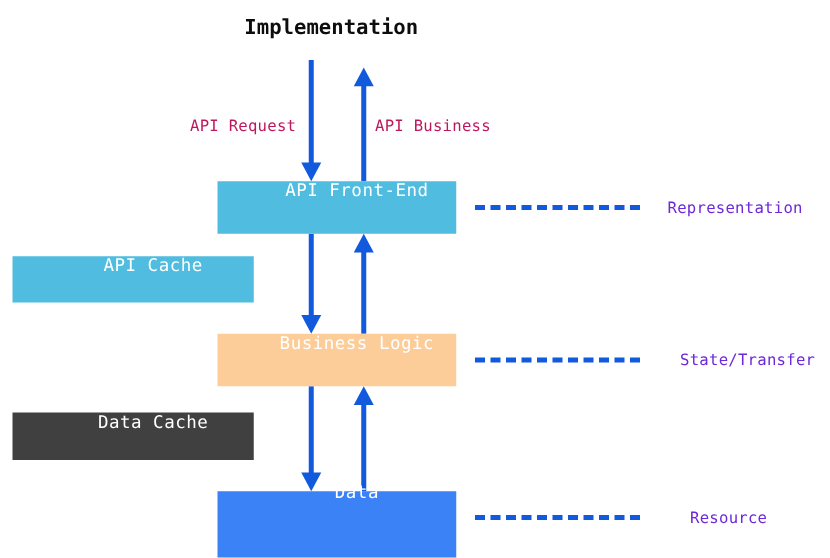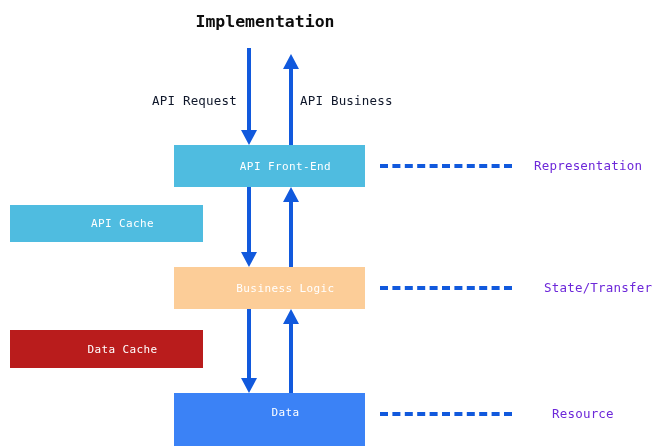--- a/index.html
+++ b/index.html
@@ -36,35 +36,34 @@
     letter-spacing: 0px;
     white-space: pre;
   }
   
   .title > span { position: relative; left: -67px; }
 
   
   .box {
     position: absolute;
     display: flex;
-    align-items: center;
     justify-content: center;
     font-family: "DejaVu Sans Mono", "Liberation Mono", monospace;
-    font-size: 11px;
+    font-size: 14px;
     color: #ffffff;
     white-space: pre;
     letter-spacing: 0.4px;
     box-sizing: border-box;
     z-index: 3;
     padding-left: 32px;
   }
   .box-api-frontend  { left:174px; top:145px; width:191px; height:42px; background:#4fbce0; }
   .box-api-cache     { left:10px;  top:205px; width:193px; height:37px; background:#4fbce0; }
   .box-business      { left:174px; top:267px; width:191px; height:42px; background:#fccd98; }
-  .box-data-cache    { left:10px;  top:330px; width:193px; height:38px; background:#b91c1c; }
+  .box-data-cache    { left:10px;  top:330px; width:193px; height:38px; background:#404040; }
   .box-job-system    { left:337px; top:331px; width:192px; height:37px; background:#ccc9ce; }
   .box-data          { left:174px; top:393px; width:191px; height:53px; background:#3b82f6; }
   .box-data > span   { position:relative; top:-7px; }
 
   
   .arrow-line {
     position: absolute;
     width: 4px;
     background: #1159dd;
     z-index: 2;
@@ -105,21 +104,21 @@
   .a5-head { left:241px; top:378px; }
   
   .a6-line { left:289px; top:323px; height:70px; }
   .a6-head { left:283px; top:309px; }
 
   
   .arrow-label {
     position: absolute;
     font-family: "DejaVu Sans Mono", "Liberation Mono", monospace;
     font-size: 12.5px;
-    color: #0f172a;
+    color: #be185d;
     white-space: pre;
     letter-spacing: 0.2px;
     z-index: 4;
   }
   .lbl-request  { left:152px; top:93px; }
   .lbl-response { left:300px; top:93px; }
 
   
   .dash {
     position: absolute;

